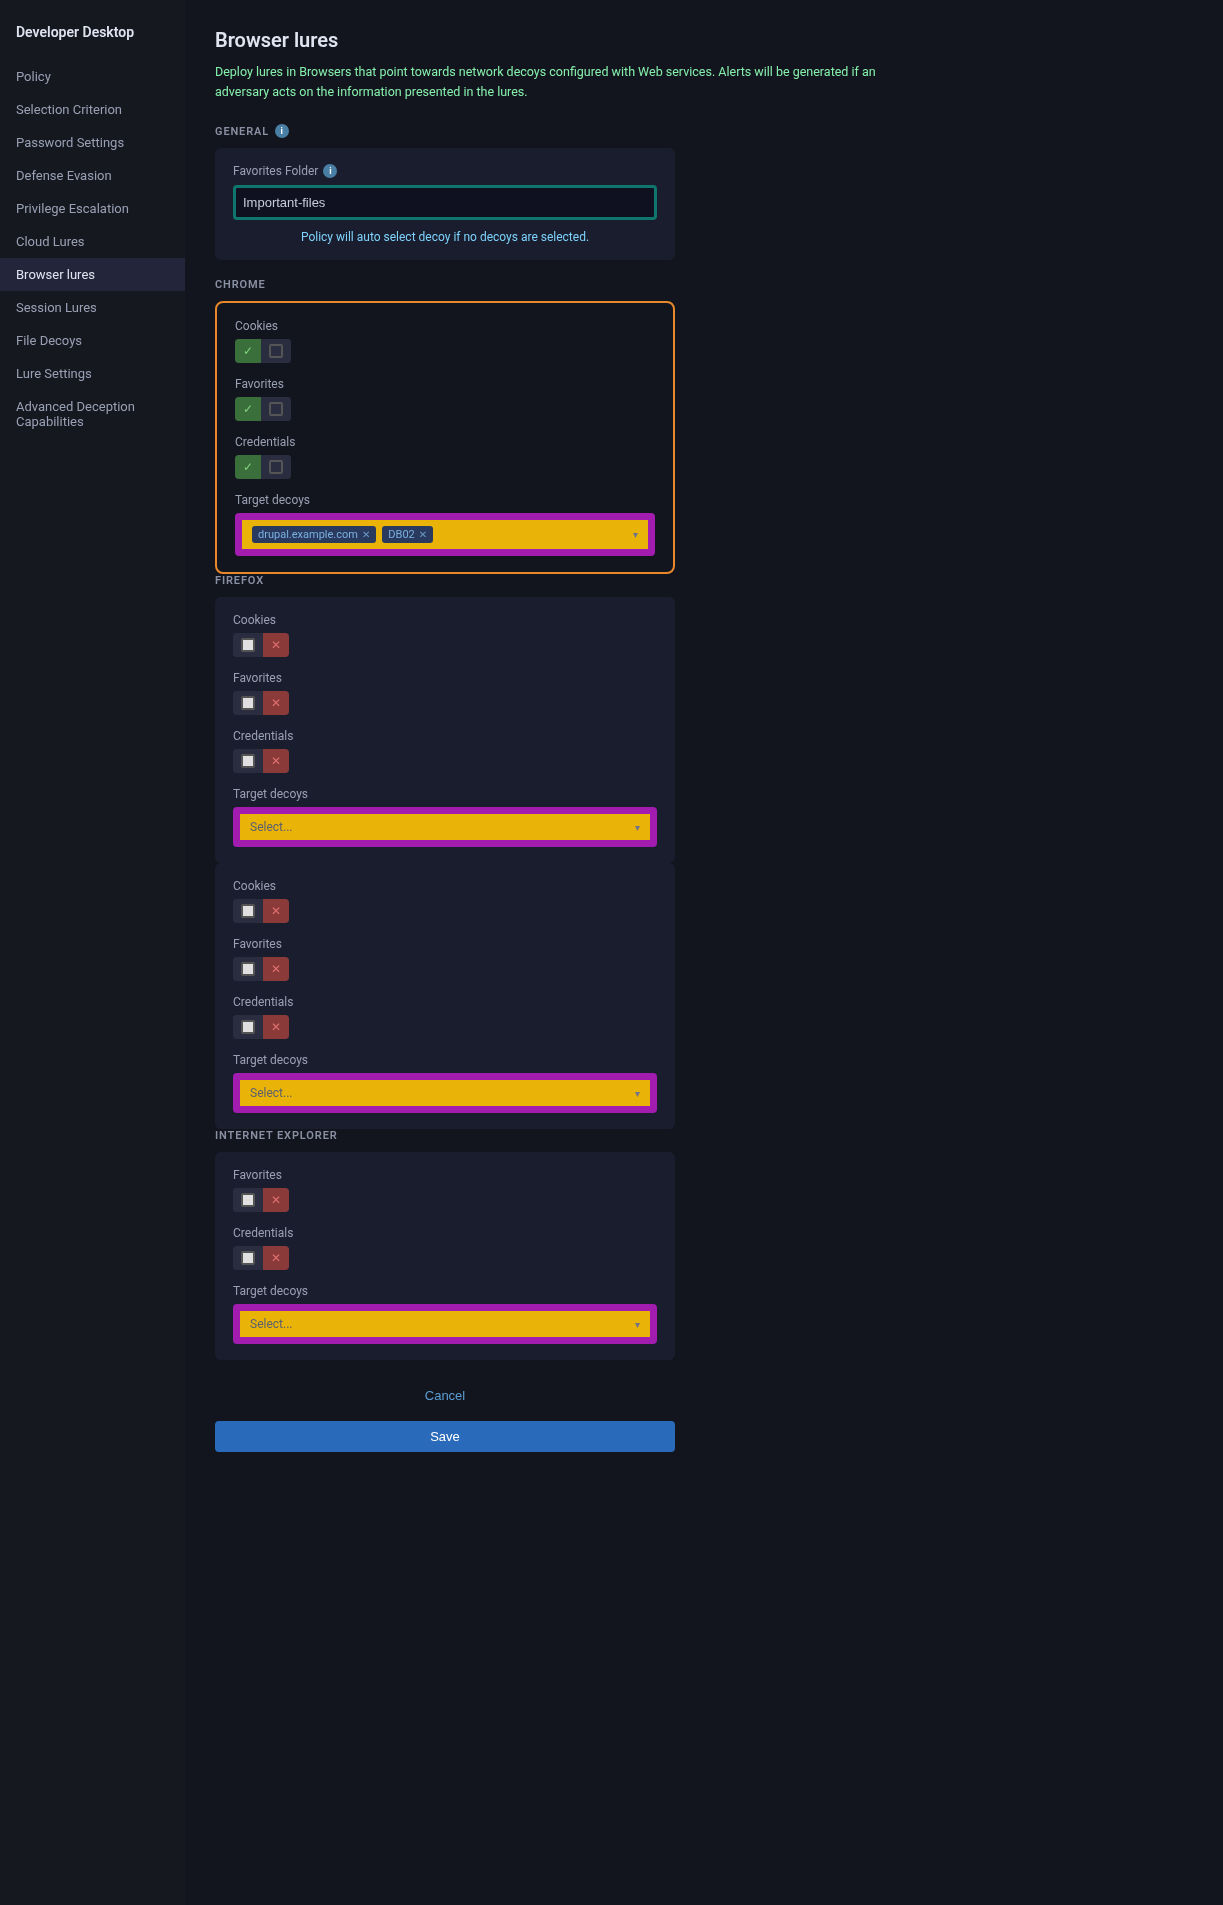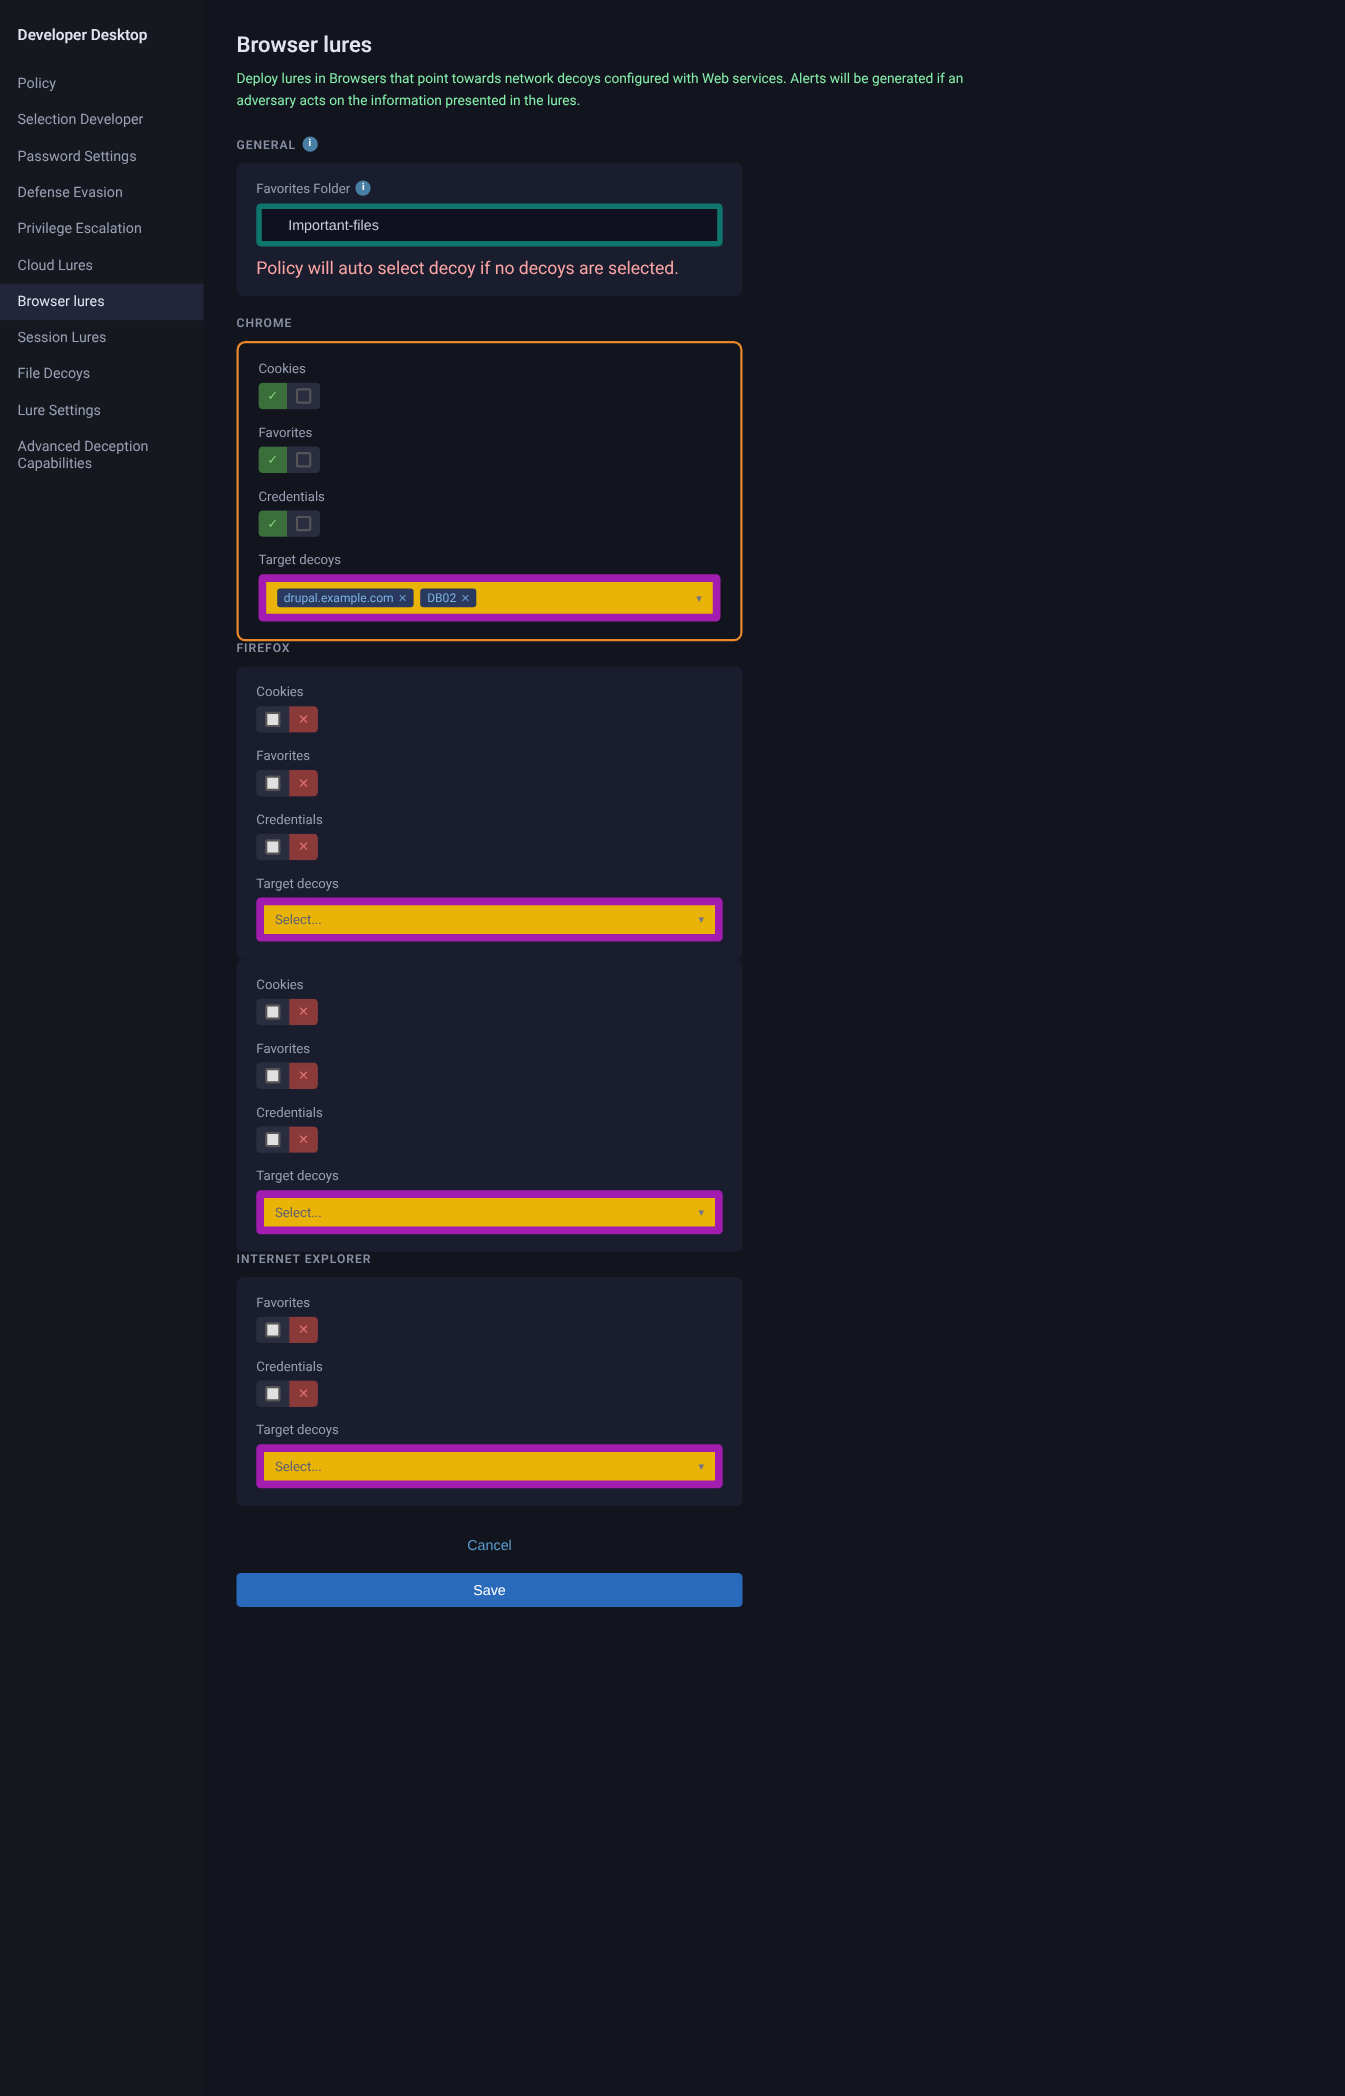--- a/index.html
+++ b/index.html
@@ -100,32 +100,33 @@
       color: #9aa0b4;
       margin-bottom: 7px;
       display: flex;
       align-items: center;
       gap: 5px;
     }
 
     .text-input {
       width: 100%;
       background: #0f1120;
-      border: 5px solid #0f766e;
+      border: 3px solid #0f766e;
       border-radius: 4px;
       color: #c8ccd8;
       font-size: 13px;
-      padding: 7px 24px;
+      padding: 7px 7px;
       outline: none;
     }
 
     .auto-select-note {
-      color: #fca5a5;
-      font-size: 16px;
+      color: #7dd3fc;
+      font-size: 12px;
       margin-top: 10px;
+      text-align: center;
     }
 
     
     .browser-section {
       max-width: 460px;
     }
 
     .browser-section.chrome {
       border: 2px solid #e8882a;
       border-radius: 8px;
@@ -290,21 +291,21 @@
     .x-icon::before { content: '✕'; }
     .chevron-icon::before { content: '▾'; }
   </style>
 </head>
 <body>
 
 <nav class="sidebar">
   <div class="sidebar-title">Developer Desktop</div>
 
   <div class="sidebar-item">Policy</div>
-  <div class="sidebar-item">Selection Developer</div>
+  <div class="sidebar-item">Selection Criterion</div>
   <div class="sidebar-item">Password Settings</div>
   <div class="sidebar-item">Defense Evasion</div>
   <div class="sidebar-item">Privilege Escalation</div>
   <div class="sidebar-item">Cloud Lures</div>
   <div class="sidebar-item active">Browser lures</div>
   <div class="sidebar-item">Session Lures</div>
   <div class="sidebar-item">File Decoys</div>
   <div class="sidebar-item">Lure Settings</div>
   <div class="sidebar-item">Advanced Deception Capabilities</div>
 </nav>

